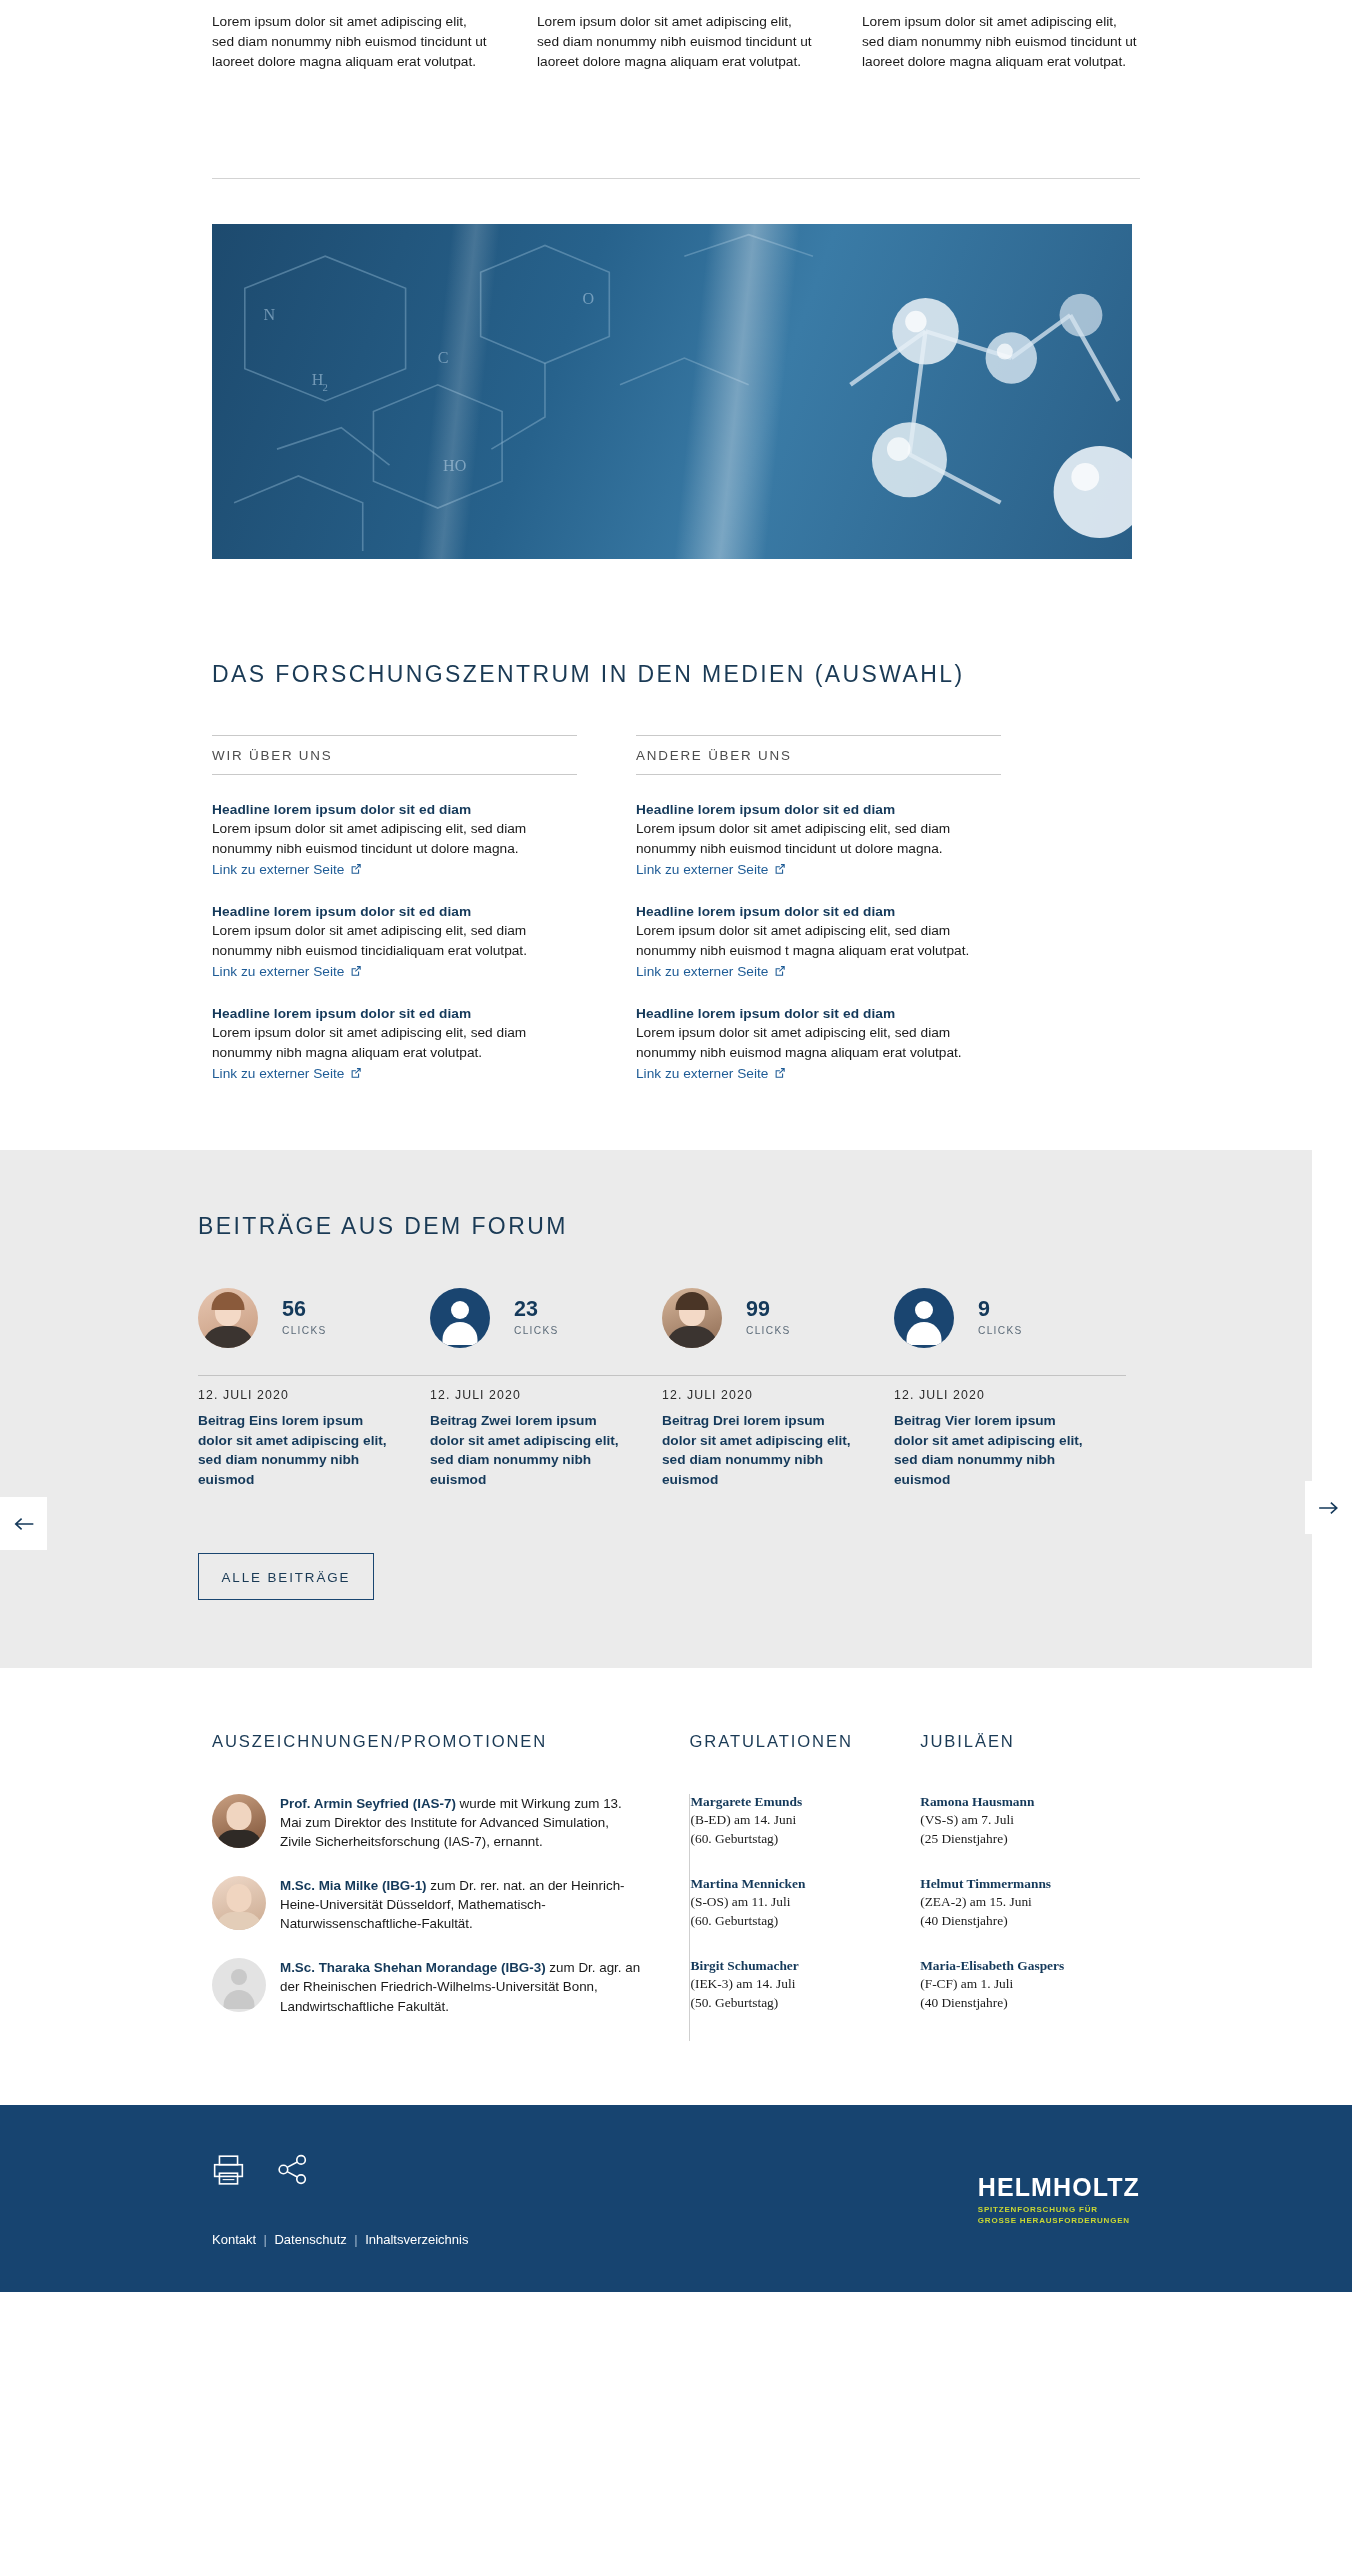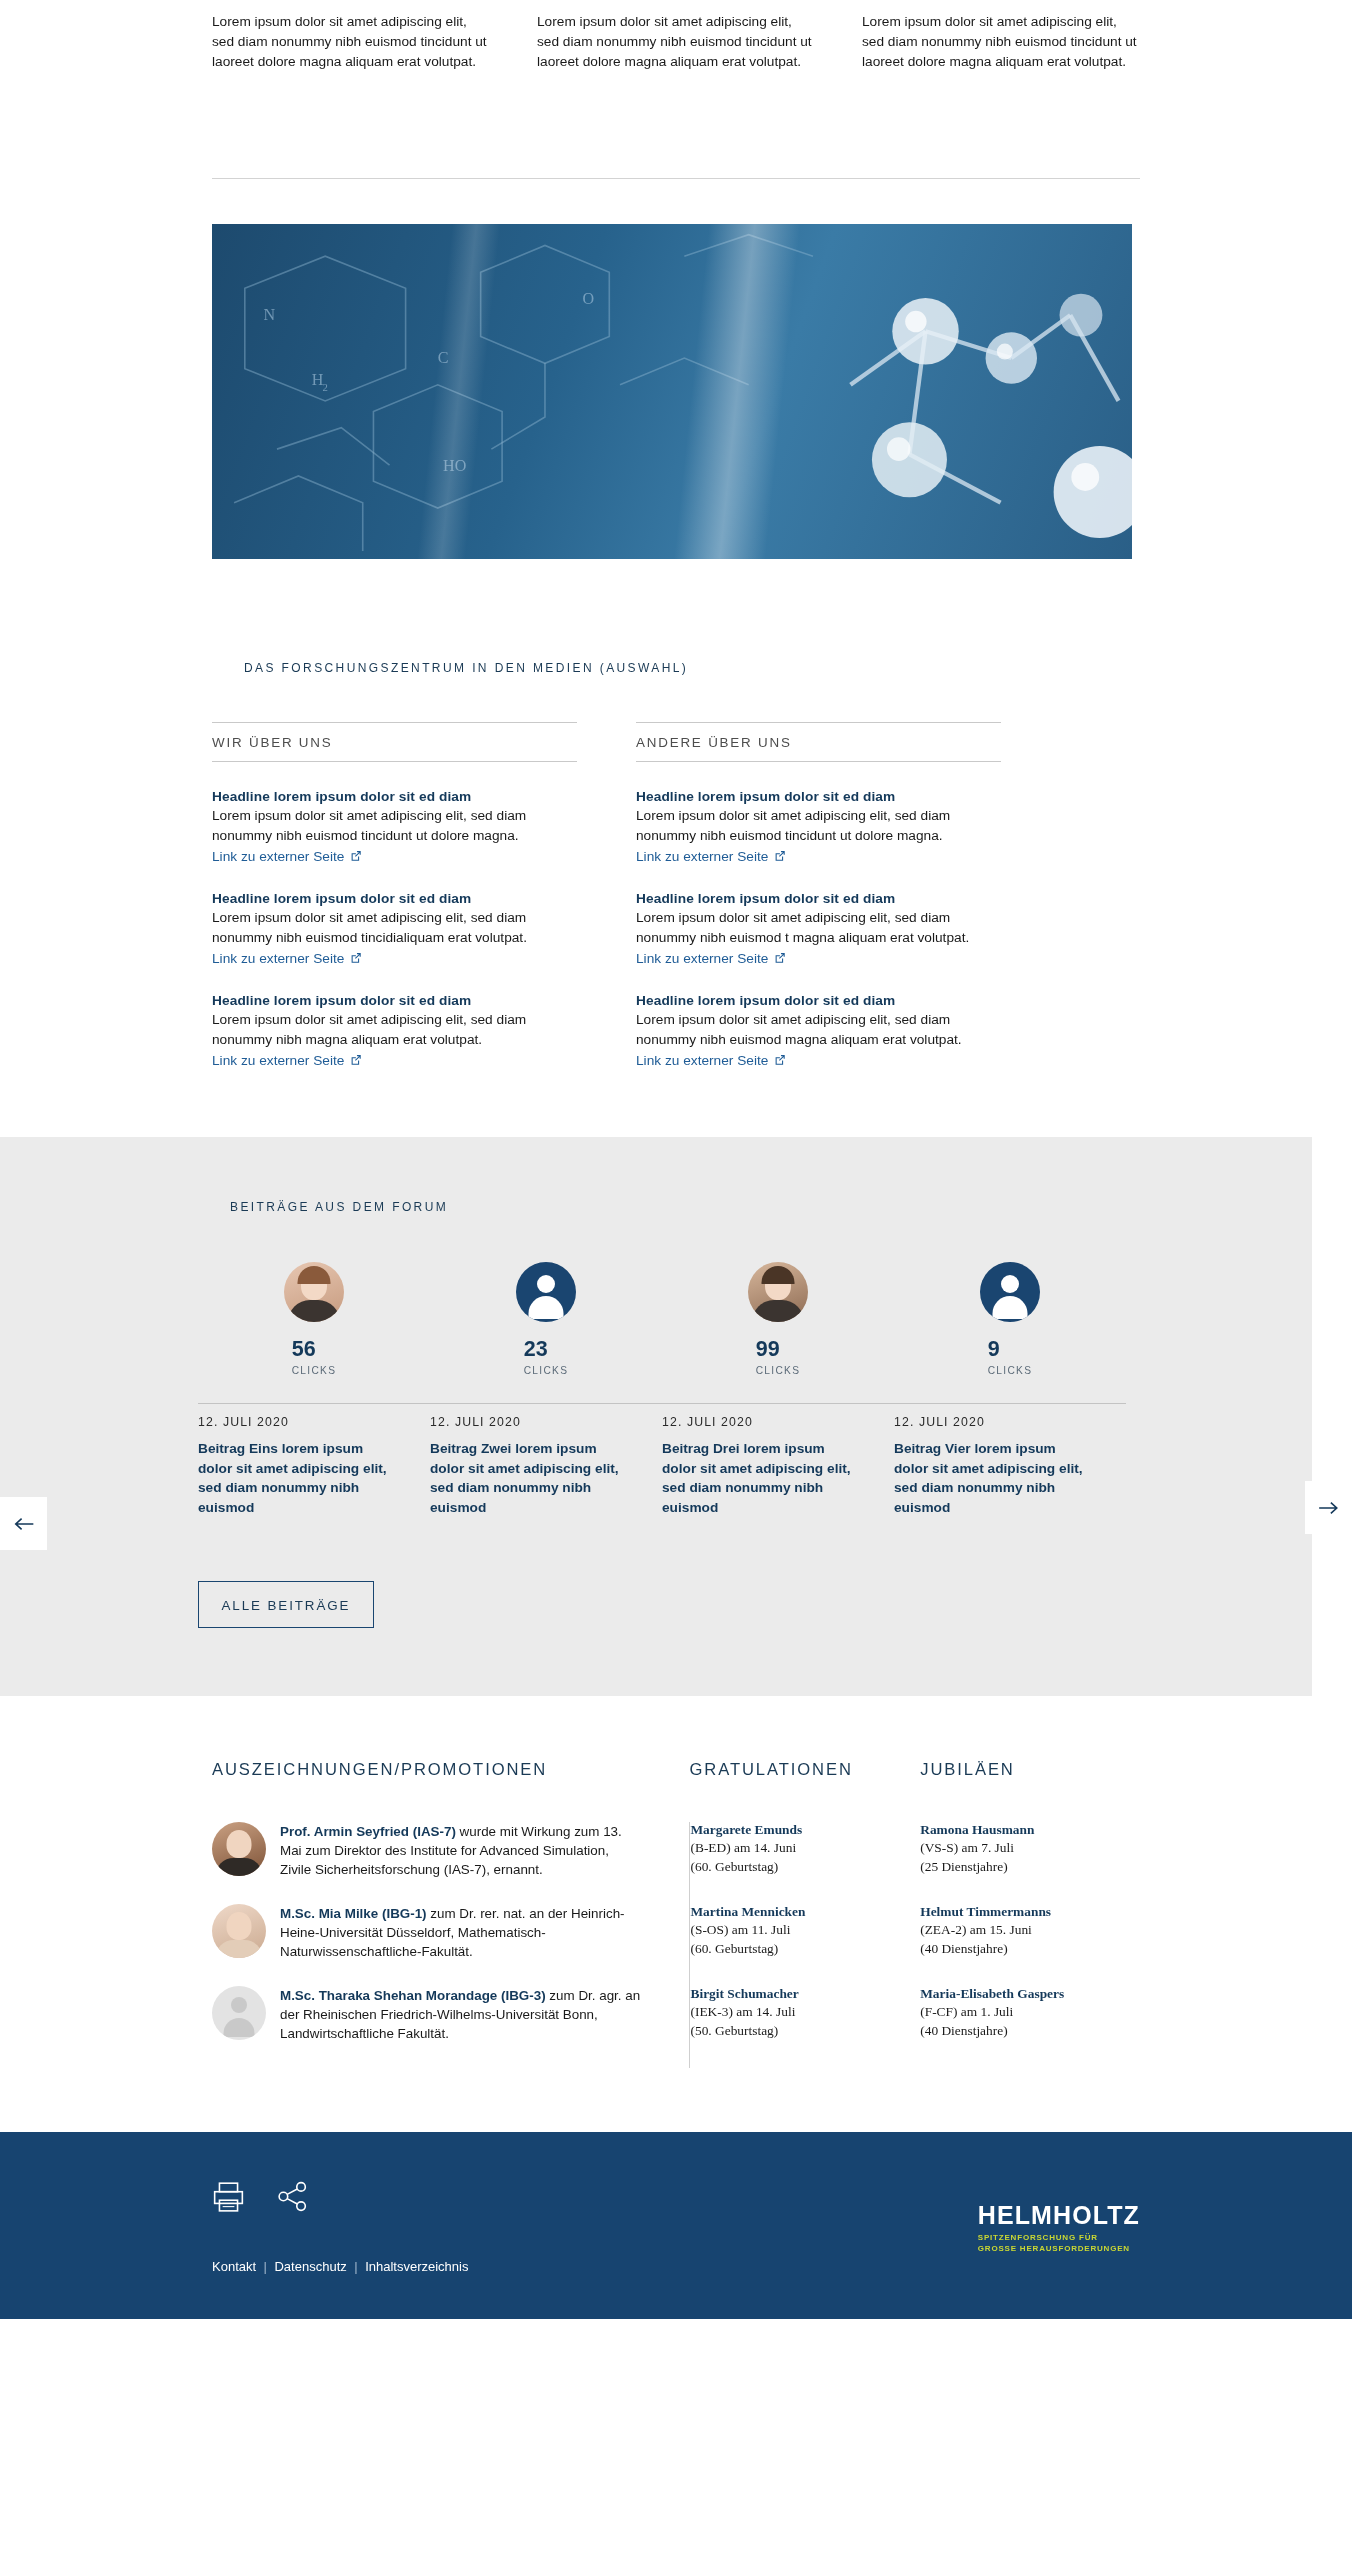--- a/index.html
+++ b/index.html
@@ -69,26 +69,25 @@
     left: 24%;
     width: 48px;
     height: 130%;
     background: linear-gradient(90deg, rgba(255,255,255,0.00), rgba(255,255,255,0.16), rgba(255,255,255,0.00));
     transform: rotate(6deg);
   }
   .hero svg { position: absolute; inset: 0; }
 
   
   .sec-title {
-    font-size: 12px;
+    font-size: 23px;
     letter-spacing: 2.4px;
     color: #1a3a55;
     font-weight: 400;
     text-transform: uppercase;
-    margin-left: 32px;
   }
 
   
   .media-sec { margin-top: 102px; }
   .media-cols {
     display: flex;
     gap: 59px;
     margin-top: 47px;
   }
   .media-col { width: 365px; }
@@ -139,22 +138,21 @@
   .forum .sec-title { margin-bottom: 0; }
   .forum-cards {
     display: flex;
     gap: 0;
     margin-top: 48px;
   }
   .fcard { width: 232px; }
   .fcard-top {
     display: flex;
     align-items: center;
-    gap: 17px;
-    flex-direction: column;
+    gap: 24px;
   }
   .avatar {
     width: 60px; height: 60px;
     border-radius: 50%;
     overflow: hidden;
     background: #1a4570;
     position: relative;
     flex: none;
   }
   .avatar.p1 { background: linear-gradient(160deg,#e7c7b2,#c69a7e); }

